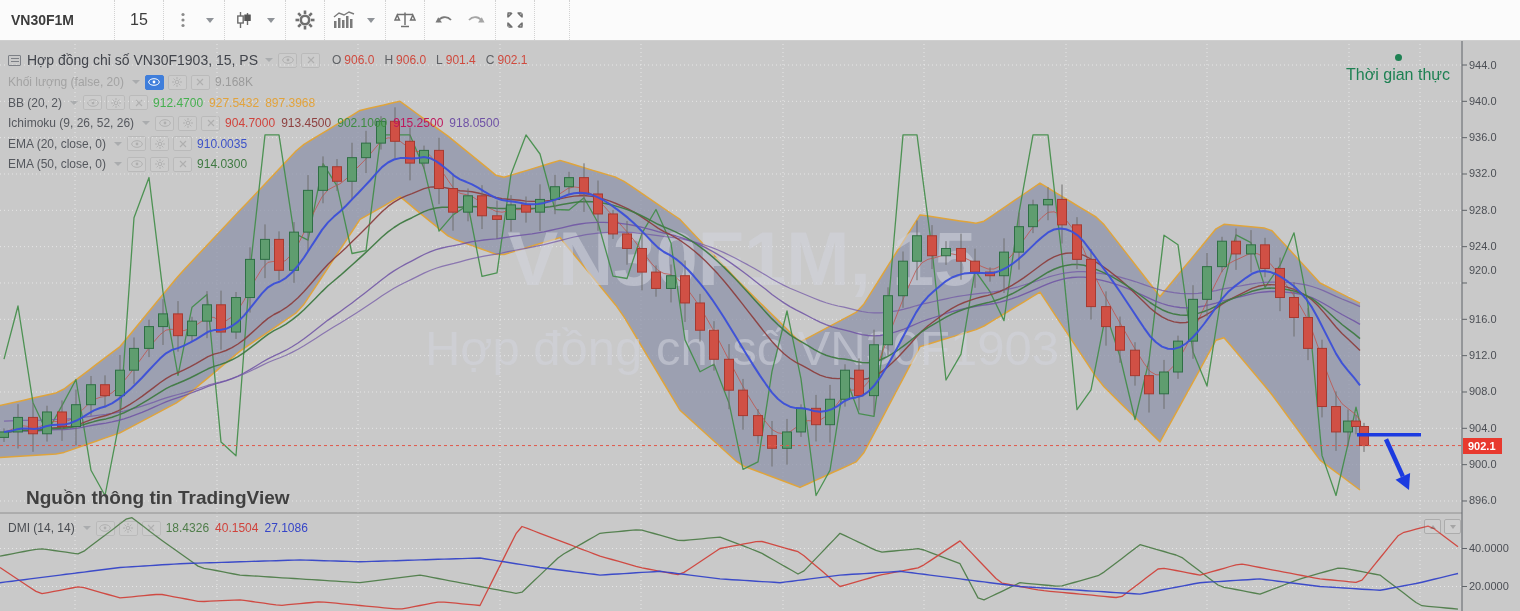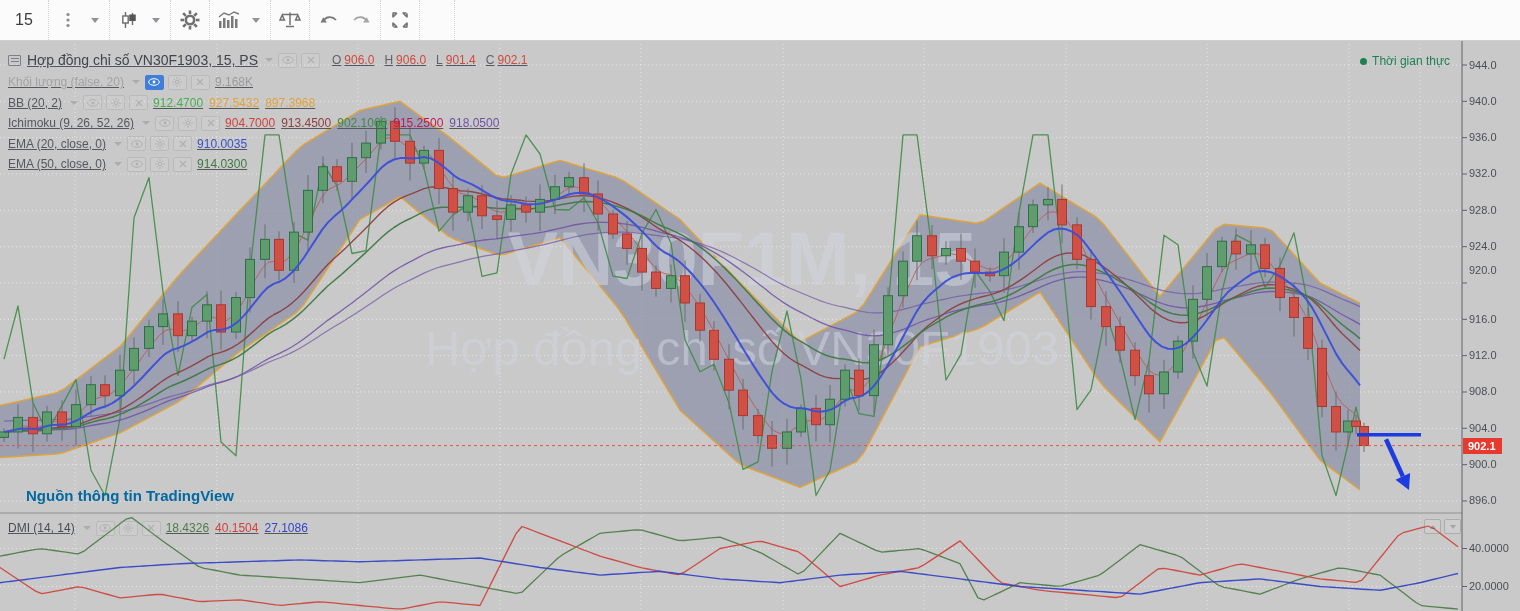--- a/index.html
+++ b/index.html
@@ -13,56 +13,59 @@
   .tb-btn svg{display:block;}
   .tb-caret{min-width:20px;}
   .tb-blank{min-width:26px;}
   .caret-shape{width:0;height:0;border-left:4px solid transparent;border-right:4px solid transparent;border-top:5px solid #8f9398;}
   
   .chart-area{position:absolute;top:40px;left:0;width:1520px;height:571px;}
   #chart-canvas{position:absolute;top:0;left:0;z-index:1;}
   .overlay{position:absolute;z-index:3;}
   
   .legend{top:8px;left:8px;}
-  .lrow{display:flex;align-items:center;height:20.5px;font-size:12px;color:#55585e;white-space:nowrap;text-decoration:underline;}
+  .lrow{display:flex;align-items:center;height:20.5px;font-size:12px;color:#55585e;white-space:nowrap;}
   .lrow.title-row{height:24px;}
   .ltitle{font-size:14px;color:#42454c;font-weight:500;margin:0 4px 0 6px;}
   .llabel{margin-right:5px;}
   .llabel.dim{color:#a3a3a3;}
   .caret-icon{width:0;height:0;border-left:4px solid transparent;border-right:4px solid transparent;border-top:4px solid #8f9398;opacity:.55;margin:0 3px;}
   .ibox{width:17px;height:13px;border:1px solid #8f8f8f;border-radius:2px;display:inline-flex;align-items:center;justify-content:center;margin:0 2px;opacity:.25;background:rgba(255,255,255,.25);}
   .ibox.on{background:#3f7edb;border-color:#3f7edb;opacity:1;}
   .lval{font-size:12px;margin:0 3px;}
   .okey{color:#5f6266;margin:0 3px 0 10px;font-size:12px;}
   .oval{font-size:12px;font-weight:500;}
   .collapse-box{width:13px;height:11px;border:1px solid #7d8086;border-radius:1px;display:inline-flex;flex-direction:column;justify-content:space-evenly;padding:1px 1.5px;box-sizing:border-box;}
   .collapse-box i{display:block;height:1px;background:#7d8086;}
   
-  .realtime{top:14px;right:70px;display:flex;align-items:center;gap:5px;font-size:12px;}
+  .realtime{top:14px;right:70px;display:flex;align-items:center;gap:5px;font-size:16px;flex-direction:column;}
   .rt-dot{width:7px;height:7px;border-radius:50%;}
   
-  .attribution{top:447px;left:26px;font-size:15px;font-weight:bold;color:#0369a1;}
+  .attribution{top:447px;left:26px;font-size:19px;font-weight:bold;color:#404040;}
   
   .axlabel{position:absolute;left:1469px;font-size:11px;color:#4c4f55;z-index:3;}
   .price-badge{position:absolute;left:1463px;top:398px;color:#fff;font-size:11px;font-weight:bold;padding:2px 6px 2px 5px;z-index:4;}
   .dmi-axlabel-1{top:502px;}
   .dmi-axlabel-2{top:540px;}
   
   .dmi-legend{top:478px;left:8px;}
   .pane-btns{top:479px;left:1424px;display:flex;gap:3px;}
   .pane-btn{width:15px;height:13px;border:1px solid #6a6a6a;border-radius:2px;opacity:.3;display:flex;align-items:center;justify-content:center;background:rgba(255,255,255,.3);}
   .tri-up{width:0;height:0;border-left:3.5px solid transparent;border-right:3.5px solid transparent;border-bottom:4px solid #555;}
   .tri-dn{width:0;height:0;border-left:3.5px solid transparent;border-right:3.5px solid transparent;border-top:4px solid #555;}
 </style>
 </head>
 <body>
 
 <div class="app">
 
   <div class="toolbar">
+    <div class="tb-group tb-symbol">
+        <span>VN30F1M</span>
+      </div>
     <div class="tb-group tb-interval">
         <span>15</span>
       </div>
     <div class="tb-group">
       <div class="tb-btn">
         <svg width="4" height="16" viewBox="0 0 4 16">
             <circle cx="2" cy="2.5" r="1.6" fill="#8a8a8a"></circle>
             <circle cx="2" cy="8" r="1.6" fill="#8a8a8a"></circle>
             <circle cx="2" cy="13.5" r="1.6" fill="#8a8a8a"></circle>
           </svg>

